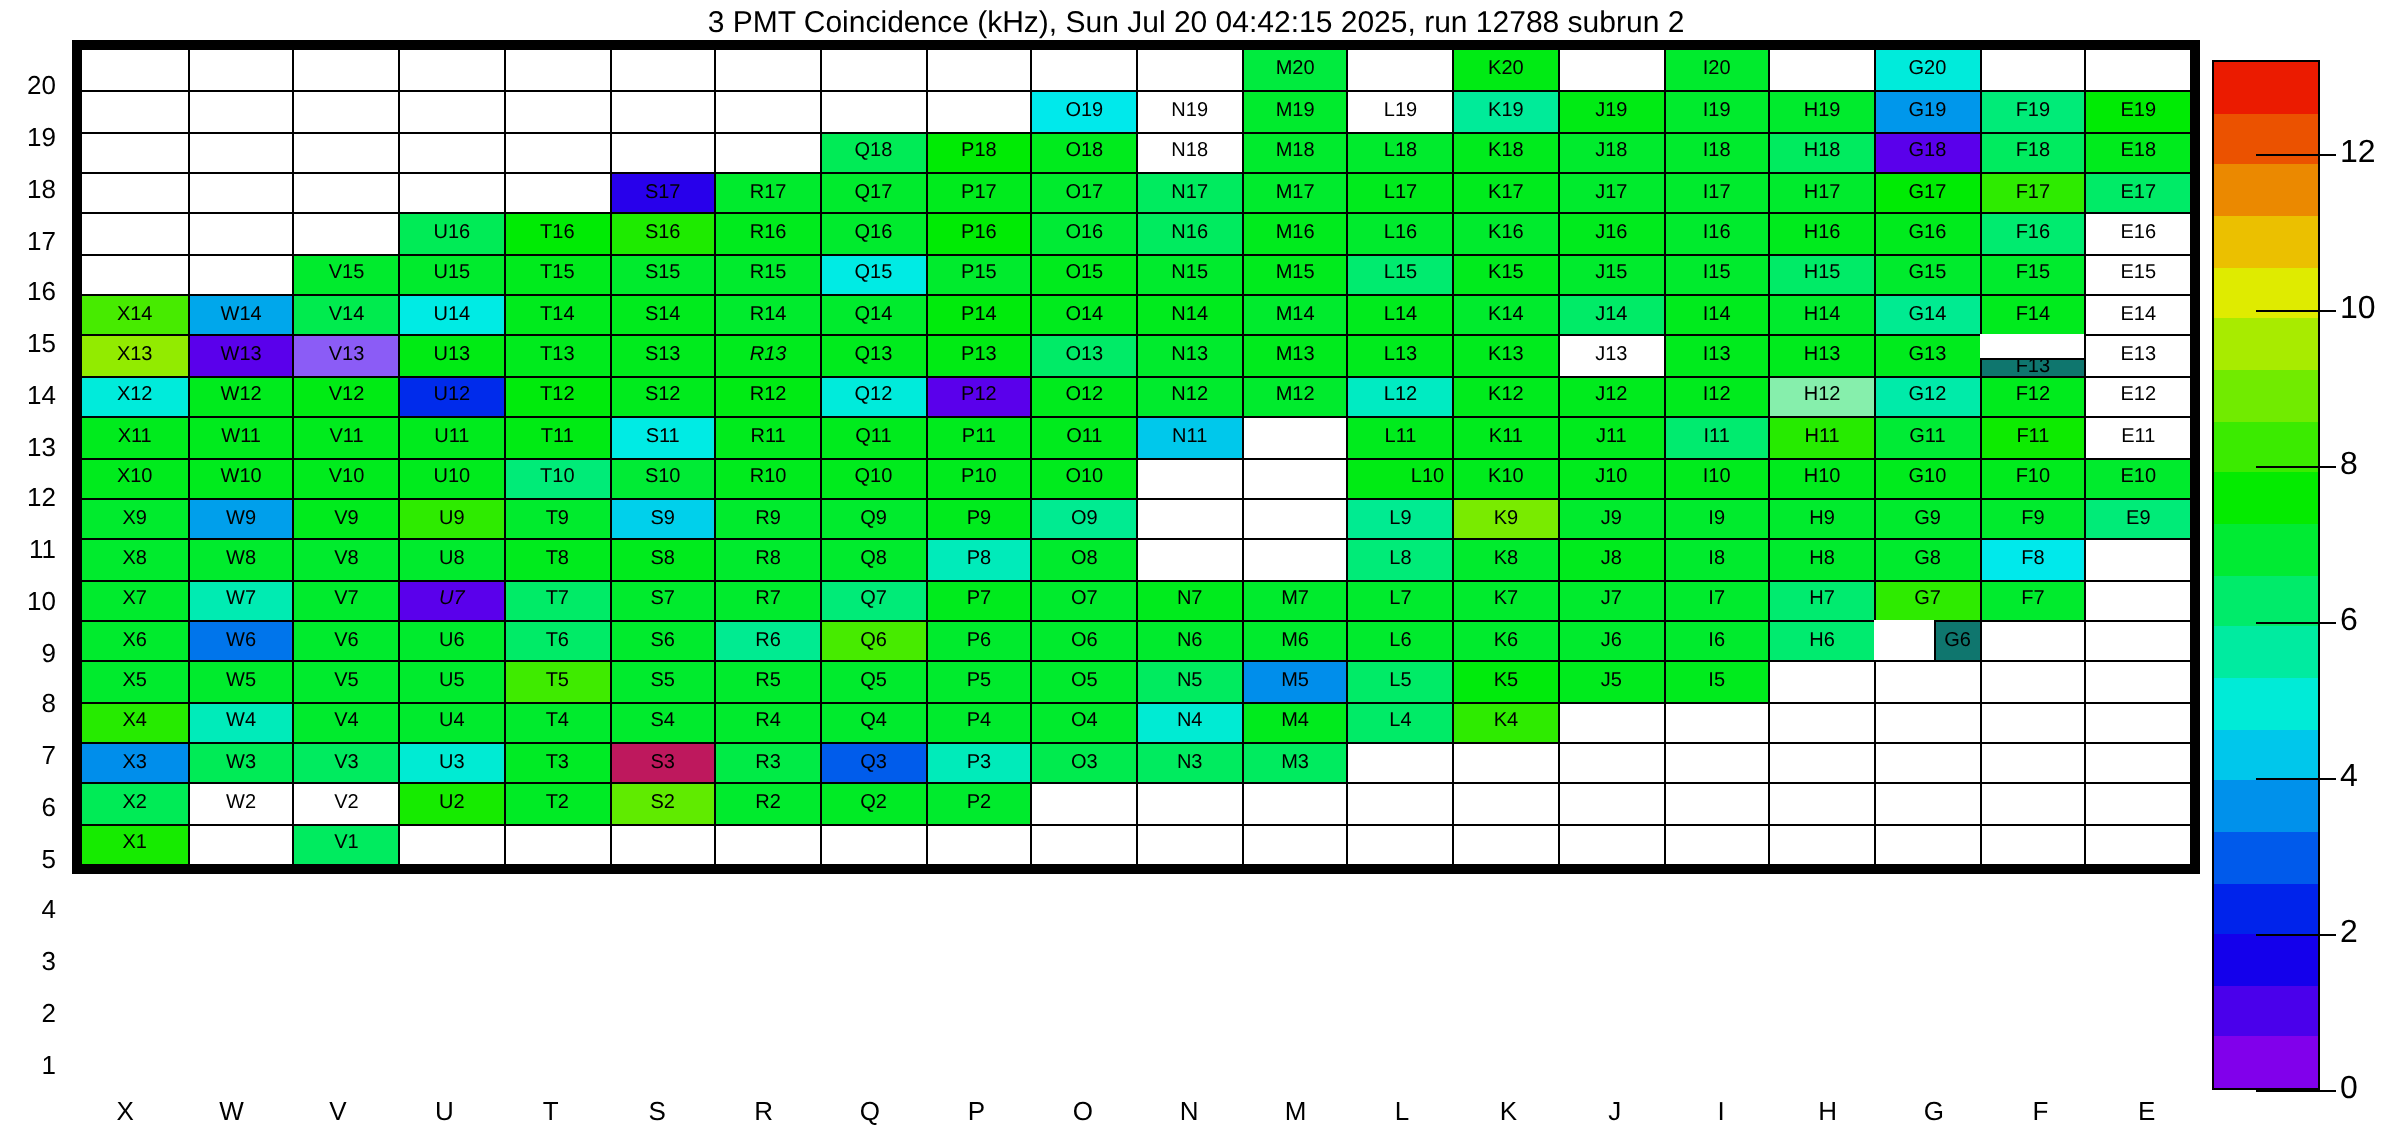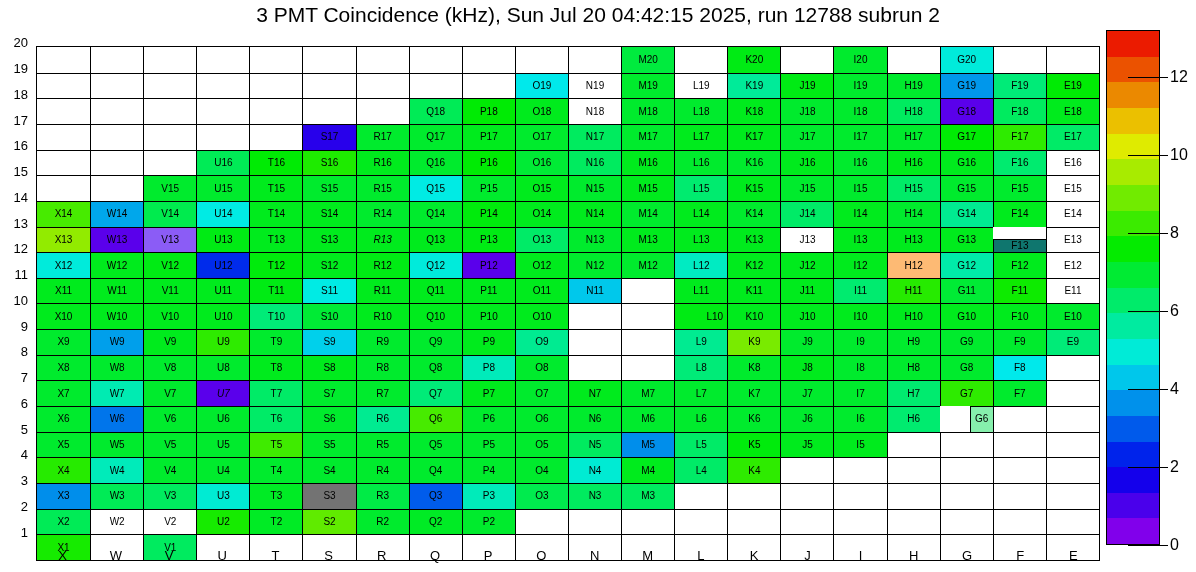--- a/index.html
+++ b/index.html
@@ -2,25 +2,25 @@
 <html><head>
 <meta charset="utf-8">
 <style>
   html,body{margin:0;padding:0;background:#fff;}
   #canvas{
     position:relative;width:1196px;height:572px;background:#ffffff;
     font-family:"Liberation Sans", sans-serif;color:#000;overflow:hidden;
   }
   #chart-title{
     position:absolute;left:0;top:3px;width:1196px;height:26px;
-    text-align:center;font-size:21px;white-space:nowrap;
+    text-align:center;font-size:15px;white-space:nowrap;
   }
   #grid{
-    position:absolute;left:36px;top:46px;width:1064px;height:515px;
-    border:1px solid #000000;box-sizing:border-box;
+    position:absolute;left:36px;top:20px;width:1064px;height:417px;
+    border:5px solid #000000;box-sizing:border-box;
     display:grid;grid-template-columns:repeat(20,1fr);grid-template-rows:repeat(20,1fr);
   }
   .cell{
     position:relative;box-sizing:border-box;
     display:flex;align-items:center;justify-content:center;
     font-size:10px;line-height:10px;color:#000;overflow:hidden;
   }
   .cell.bl{border-left:1px solid #000;}
   .cell.bt{border-top:1px solid #000;}
   .ylab{
@@ -215,21 +215,21 @@
       <div class="cell bl bt" style="background: rgb(0, 235, 20);">R12</div>
       <div class="cell bl bt" style="background: rgb(0, 235, 219);">Q12</div>
       <div class="cell bl bt" style="background: rgb(90, 0, 235);">P12</div>
       <div class="cell bl bt" style="background: rgb(0, 235, 29);">O12</div>
       <div class="cell bl bt" style="background: rgb(0, 235, 45);">N12</div>
       <div class="cell bl bt" style="background: rgb(0, 235, 45);">M12</div>
       <div class="cell bl bt" style="background: rgb(0, 235, 194);">L12</div>
       <div class="cell bl bt" style="background: rgb(0, 235, 29);">K12</div>
       <div class="cell bl bt" style="background: rgb(0, 235, 29);">J12</div>
       <div class="cell bl bt" style="background: rgb(0, 235, 29);">I12</div>
-      <div class="cell bl bt" style="background: #fdba74;">H12</div>
+      <div class="cell bl bt" style="background: #86efac;">H12</div>
       <div class="cell bl bt" style="background: rgb(0, 235, 169);">G12</div>
       <div class="cell bl bt" style="background: rgb(0, 235, 29);">F12</div>
       <div class="cell bl bt" style="background: rgb(255, 255, 255);">E12</div>
       <div class="cell bt" style="background: rgb(0, 235, 29);">X11</div>
       <div class="cell bl bt" style="background: rgb(0, 235, 29);">W11</div>
       <div class="cell bl bt" style="background: rgb(0, 235, 29);">V11</div>
       <div class="cell bl bt" style="background: rgb(0, 235, 29);">U11</div>
       <div class="cell bl bt" style="background: rgb(0, 235, 20);">T11</div>
       <div class="cell bl bt" style="background: rgb(0, 235, 228);">S11</div>
       <div class="cell bl bt" style="background: rgb(0, 235, 29);">R11</div>
@@ -336,21 +336,21 @@
       <div class="cell bl bt" style="background: rgb(71, 235, 0);">Q6</div>
       <div class="cell bl bt" style="background: rgb(0, 235, 45);">P6</div>
       <div class="cell bl bt" style="background: rgb(0, 235, 45);">O6</div>
       <div class="cell bl bt" style="background: rgb(0, 235, 45);">N6</div>
       <div class="cell bl bt" style="background: rgb(0, 235, 45);">M6</div>
       <div class="cell bl bt" style="background: rgb(0, 235, 45);">L6</div>
       <div class="cell bl bt" style="background: rgb(0, 235, 45);">K6</div>
       <div class="cell bl bt" style="background: rgb(0, 235, 45);">J6</div>
       <div class="cell bl bt" style="background: rgb(0, 235, 45);">I6</div>
       <div class="cell bl bt" style="background: rgb(0, 235, 111);">H6</div>
-      <div class="cell bl bt" style="background: #86efac; margin-left: 30px;">G6</div>
+      <div class="cell bl bt" style="background: #0f766e; margin-left: 30px;">G6</div>
       <div class="cell bl bt" style="background: rgb(255, 255, 255);"></div>
       <div class="cell bl bt" style="background: rgb(255, 255, 255);"></div>
       <div class="cell bt" style="background: rgb(0, 235, 45);">X5</div>
       <div class="cell bl bt" style="background: rgb(0, 235, 45);">W5</div>
       <div class="cell bl bt" style="background: rgb(0, 235, 45);">V5</div>
       <div class="cell bl bt" style="background: rgb(0, 235, 45);">U5</div>
       <div class="cell bl bt" style="background: rgb(63, 235, 0);">T5</div>
       <div class="cell bl bt" style="background: rgb(0, 235, 45);">S5</div>
       <div class="cell bl bt" style="background: rgb(0, 235, 45);">R5</div>
       <div class="cell bl bt" style="background: rgb(0, 235, 45);">Q5</div>
@@ -384,21 +384,21 @@
       <div class="cell bl bt" style="background: rgb(255, 255, 255);"></div>
       <div class="cell bl bt" style="background: rgb(255, 255, 255);"></div>
       <div class="cell bl bt" style="background: rgb(255, 255, 255);"></div>
       <div class="cell bl bt" style="background: rgb(255, 255, 255);"></div>
       <div class="cell bl bt" style="background: rgb(255, 255, 255);"></div>
       <div class="cell bt" style="background: rgb(0, 142, 235);">X3</div>
       <div class="cell bl bt" style="background: rgb(0, 235, 86);">W3</div>
       <div class="cell bl bt" style="background: rgb(0, 235, 95);">V3</div>
       <div class="cell bl bt" style="background: rgb(0, 235, 211);">U3</div>
       <div class="cell bl bt" style="background: rgb(0, 235, 37);">T3</div>
-      <div class="cell bl bt" style="background: #737373;">S3</div>
+      <div class="cell bl bt" style="background: #be185d;">S3</div>
       <div class="cell bl bt" style="background: rgb(0, 235, 70);">R3</div>
       <div class="cell bl bt" style="background: rgb(0, 92, 235);">Q3</div>
       <div class="cell bl bt" style="background: rgb(0, 235, 186);">P3</div>
       <div class="cell bl bt" style="background: rgb(0, 235, 78);">O3</div>
       <div class="cell bl bt" style="background: rgb(0, 235, 95);">N3</div>
       <div class="cell bl bt" style="background: rgb(0, 235, 95);">M3</div>
       <div class="cell bl bt" style="background: rgb(255, 255, 255);"></div>
       <div class="cell bl bt" style="background: rgb(255, 255, 255);"></div>
       <div class="cell bl bt" style="background: rgb(255, 255, 255);"></div>
       <div class="cell bl bt" style="background: rgb(255, 255, 255);"></div>

